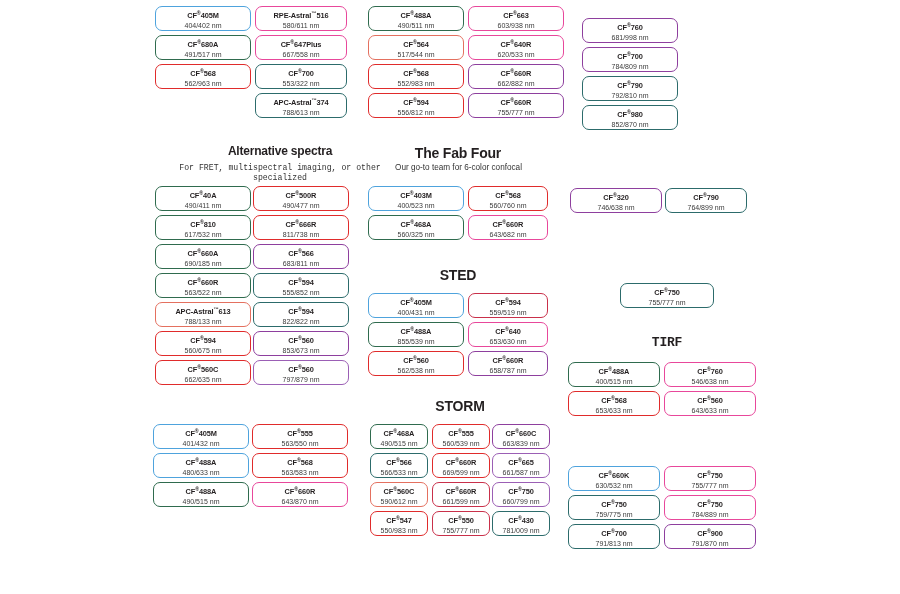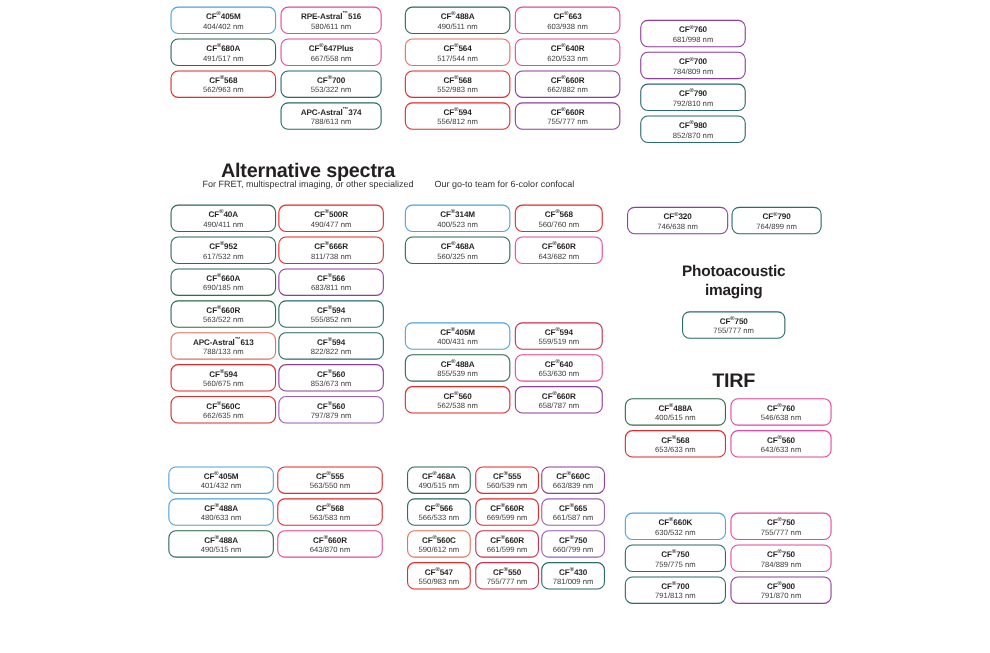--- a/index.html
+++ b/index.html
@@ -65,28 +65,27 @@
     color:#333;
     text-align:center;
     line-height:1.2;
   }
   .sect-title.two-line{line-height:1.18;}
 </style>
 </head>
 <body>
 
 <div class="canvas" id="canvas">
-    <div class="sect-title" style="left: 155px; top: 145px; width: 250px; font-size: 18px;">Alternative spectra</div>
-    <div class="sect-sub" style="left: 150px; top: 163px; width: 260px; font-size: 8.2px;">For FRET, multispectral imaging, or other specialized</div>
+    <div class="sect-title" style="left: 155px; top: 145px; width: 250px; font-size: 12px;">Alternative spectra</div>
+    <div class="sect-sub" style="left: 150px; top: 163px; width: 260px; font-size: 8.2px; font-family: Liberation Mono, monospace;">For FRET, multispectral imaging, or other specialized</div>
+    <div class="sect-title" style="left: 368px; top: 145px; width: 180px; font-size: 14px;">The Fab Four</div>
     <div class="sect-sub" style="left: 366px; top: 163px; width: 185px; font-size: 8.2px;">Our go-to team for 6-color confocal</div>
-    <div class="sect-title two-line" style="left: 592px; top: 238px; width: 150px; font-size: 14px;">
-      <div>Photoacoustic</div>
-      <div>imaging</div>
-    </div>
-    <div class="sect-title" style="left: 592px; top: 336px; width: 150px; font-size: 18px;">TIRF</div>
+    <div class="sect-title" style="left: 368px; top: 267px; width: 180px; font-size: 14px;">STED</div>
+    <div class="sect-title" style="left: 592px; top: 336px; width: 150px; font-size: 13px; font-family: Liberation Mono, monospace;">TIRF</div>
+    <div class="sect-title" style="left: 370px; top: 398px; width: 180px; font-size: 14px;">STORM</div>
     <div class="stack" style="left: 155px; top: 6px; width: 96px;">
       <div class="pill" style="border-color: rgb(78, 163, 221);">
         <span class="nm"><span>CF</span><sup>®</sup><span>405M</span></span>
         <span class="sp">404/402 nm</span>
       </div>
       <div class="pill" style="border-color: rgb(47, 107, 78);">
         <span class="nm"><span>CF</span><sup>®</sup><span>680A</span></span>
         <span class="sp">491/517 nm</span>
       </div>
       <div class="pill" style="border-color: rgb(224, 43, 43);">
@@ -165,21 +164,21 @@
         <span class="nm"><span>CF</span><sup>®</sup><span>980</span></span>
         <span class="sp">852/870 nm</span>
       </div>
     </div>
     <div class="stack" style="left: 155px; top: 186px; width: 96px;">
       <div class="pill" style="border-color: rgb(47, 107, 78);">
         <span class="nm"><span>CF</span><sup>®</sup><span>40A</span></span>
         <span class="sp">490/411 nm</span>
       </div>
       <div class="pill" style="border-color: rgb(47, 107, 78);">
-        <span class="nm"><span>CF</span><sup>®</sup><span>952</span></span>
+        <span class="nm"><span>CF</span><sup>®</sup><span>810</span></span>
         <span class="sp">617/532 nm</span>
       </div>
       <div class="pill" style="border-color: rgb(47, 107, 78);">
         <span class="nm"><span>CF</span><sup>®</sup><span>660A</span></span>
         <span class="sp">690/185 nm</span>
       </div>
       <div class="pill" style="border-color: rgb(47, 107, 78);">
         <span class="nm"><span>CF</span><sup>®</sup><span>660R</span></span>
         <span class="sp">563/522 nm</span>
       </div>
@@ -221,21 +220,21 @@
         <span class="nm"><span>CF</span><sup>®</sup><span>560</span></span>
         <span class="sp">853/673 nm</span>
       </div>
       <div class="pill" style="border-color: rgb(155, 95, 181);">
         <span class="nm"><span>CF</span><sup>®</sup><span>560</span></span>
         <span class="sp">797/879 nm</span>
       </div>
     </div>
     <div class="stack" style="left: 368px; top: 186px; width: 96px;">
       <div class="pill" style="border-color: rgb(78, 163, 221);">
-        <span class="nm"><span>CF</span><sup>®</sup><span>314M</span></span>
+        <span class="nm"><span>CF</span><sup>®</sup><span>403M</span></span>
         <span class="sp">400/523 nm</span>
       </div>
       <div class="pill" style="border-color: rgb(47, 107, 78);">
         <span class="nm"><span>CF</span><sup>®</sup><span>468A</span></span>
         <span class="sp">560/325 nm</span>
       </div>
     </div>
     <div class="stack" style="left: 468px; top: 186px; width: 80px;">
       <div class="pill" style="border-color: rgb(224, 43, 43);">
         <span class="nm"><span>CF</span><sup>®</sup><span>568</span></span>

